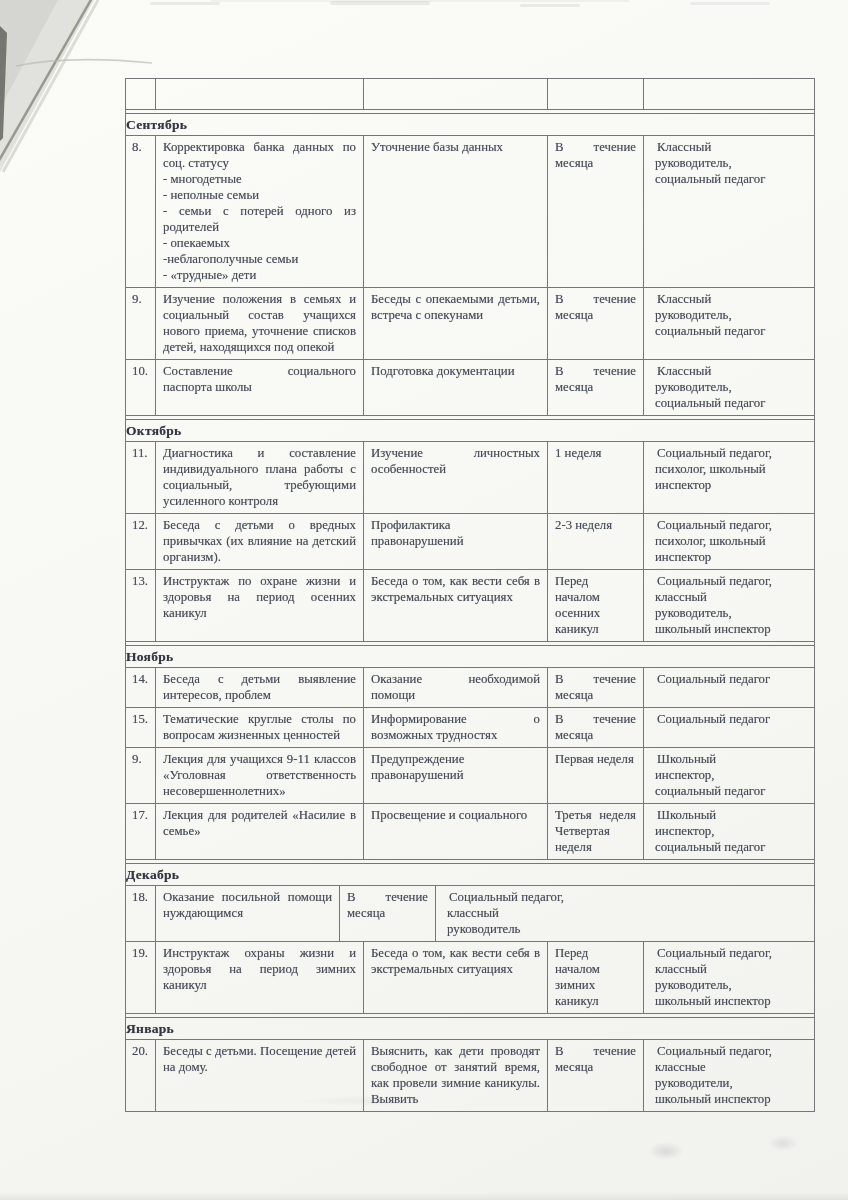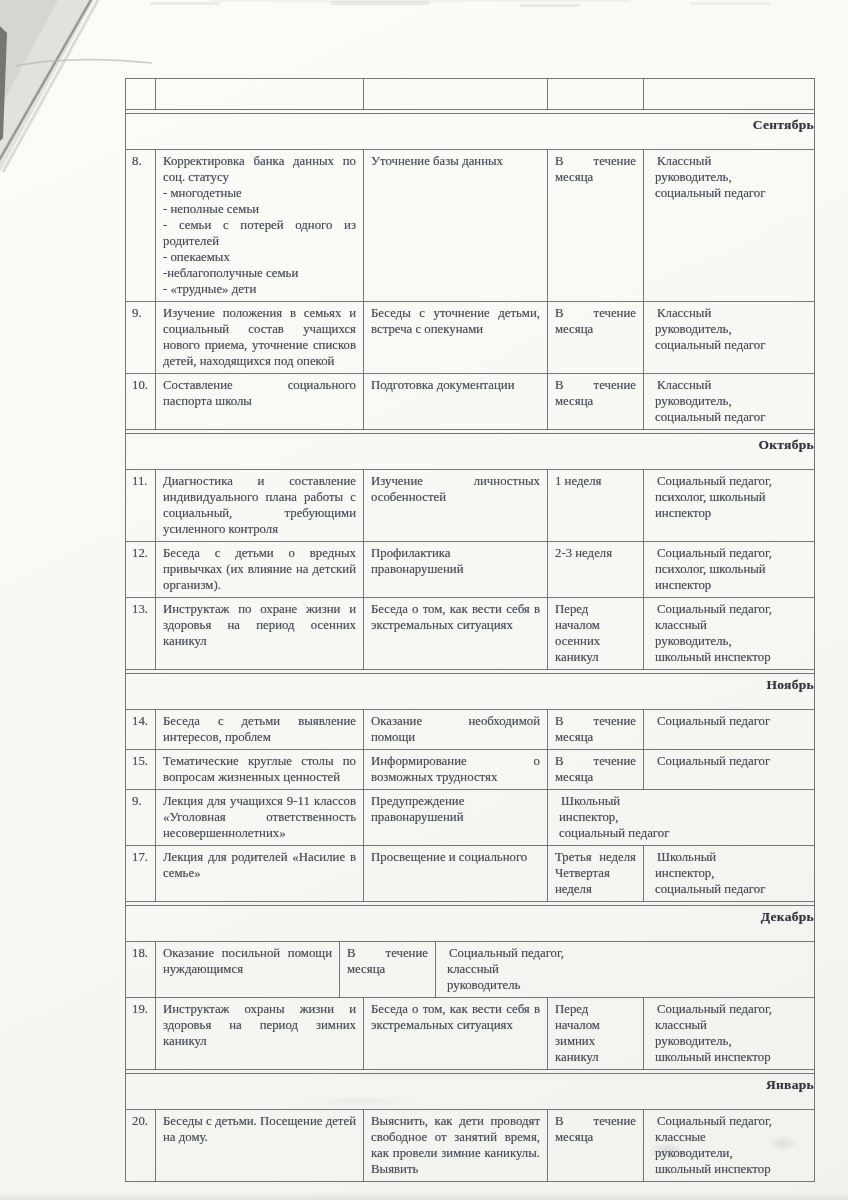--- a/index.html
+++ b/index.html
@@ -32,21 +32,21 @@
     border:1px solid #73767b;
     background:transparent;
   }
   .row{display:flex;align-items:stretch;}
   .header-row{height:30px;border-bottom:1px solid #73767b;}
   .data-row{border-bottom:1px solid #73767b;}
   .doc-table .data-row:last-child{border-bottom:none;}
   .month-row{
     display:block;margin-top:3px;
     border-top:1px solid #73767b;border-bottom:1px solid #73767b;
-    text-align:right;padding:1px 0 16px 0;
+    text-align:left;padding:1px 0 2px 0;
   }
   .month-label{
     font-weight:700;font-size:13.5px;line-height:16px;color:#333741;
     letter-spacing:.3px;text-shadow:0 0 .7px rgba(51,55,65,.5);
   }
   .cell{
     box-sizing:border-box;
     font-size:12.8px;line-height:16px;color:#474d59;
     padding:3px 7px 4px 7px;
     white-space:pre-line;
@@ -106,21 +106,21 @@
 - «трудные» дети</div>
     <div class="cell c-form">Уточнение базы данных</div>
     <div class="cell c-timing">В течение месяца</div>
     <div class="cell c-resp">Классный
 руководитель,
 социальный педагог</div>
   </div>
       <div class="row data-row">
     <div class="cell c-num">9.</div>
     <div class="cell c-activity">Изучение положения в семьях и социальный состав учащихся нового приема, уточнение списков детей, находящихся под опекой</div>
-    <div class="cell c-form">Беседы с уточнение детьми, встреча с опекунами</div>
+    <div class="cell c-form">Беседы с опекаемыми детьми, встреча с опекунами</div>
     <div class="cell c-timing">В течение месяца</div>
     <div class="cell c-resp">Классный
 руководитель,
 социальный педагог</div>
   </div>
       <div class="row data-row">
     <div class="cell c-num">10.</div>
     <div class="cell c-activity">Составление социального паспорта школы</div>
     <div class="cell c-form">Подготовка документации</div>
     <div class="cell c-timing">В течение месяца</div>
@@ -173,20 +173,21 @@
     <div class="cell c-num">15.</div>
     <div class="cell c-activity">Тематические круглые столы по вопросам жизненных ценностей</div>
     <div class="cell c-form">Информирование о возможных трудностях</div>
     <div class="cell c-timing">В течение месяца</div>
     <div class="cell c-resp">Социальный педагог</div>
   </div>
       <div class="row data-row">
     <div class="cell c-num">9.</div>
     <div class="cell c-activity">Лекция для учащихся 9-11 классов «Уголовная ответственность несовершеннолетних»</div>
     <div class="cell c-form">Предупреждение правонарушений</div>
+    <div class="cell c-timing">Первая неделя</div>
     <div class="cell c-resp">Школьный
 инспектор,
 социальный педагог</div>
   </div>
       <div class="row data-row">
     <div class="cell c-num">17.</div>
     <div class="cell c-activity">Лекция для родителей «Насилие в семье»</div>
     <div class="cell c-form">Просвещение и социального</div>
     <div class="cell c-timing">Третья неделя Четвертая неделя</div>
     <div class="cell c-resp">Школьный

